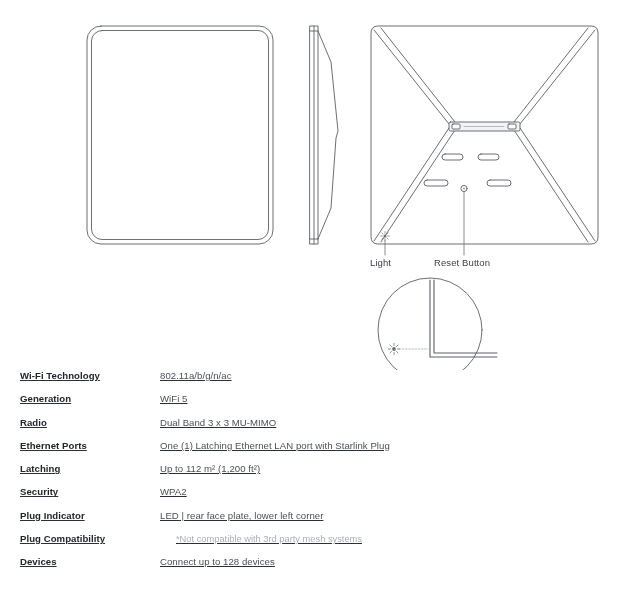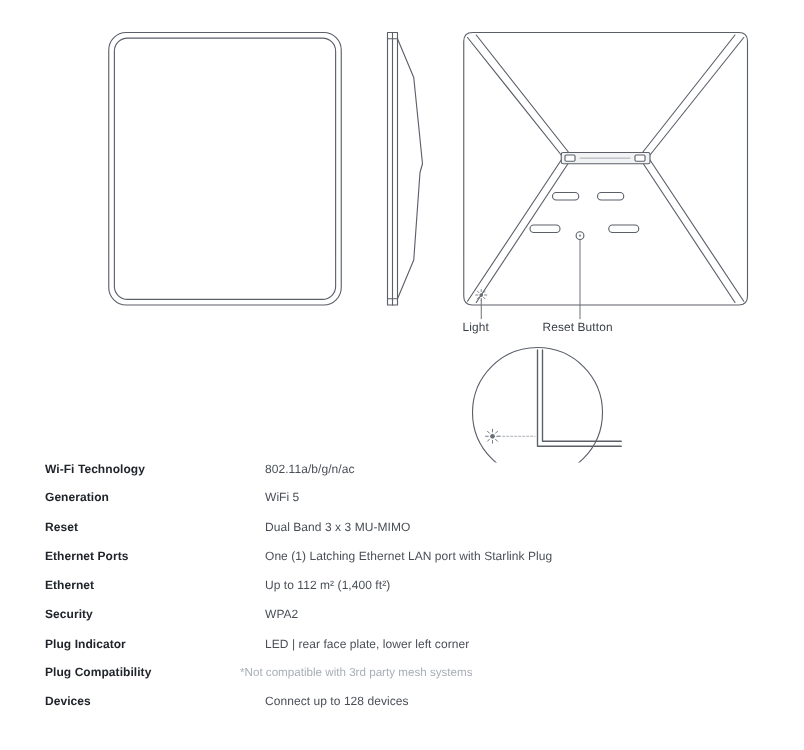--- a/index.html
+++ b/index.html
@@ -55,37 +55,37 @@
   .spec-table {
     position: absolute;
     left: 0;
     top: 370px;
     width: 643px;
   }
   .spec-row {
     display: flex;
     align-items: baseline;
     height: 23.3px;
-    padding-left: 36px;
+    padding-left: 20px;
     box-sizing: border-box;
+    text-decoration: underline;
   }
   .spec-label {
     width: 140px;
     flex: 0 0 140px;
     font-size: 9.6px;
     font-weight: bold;
     color: #21252b;
     letter-spacing: 0.05px;
   }
   .spec-value {
     font-size: 9.6px;
     color: #4a4f57;
     letter-spacing: 0.05px;
     white-space: nowrap;
-    margin-left: 36px;
   }
   .spec-note {
     font-size: 9.3px;
     color: #a9aeb6;
     margin-left: 16px;
   }
 </style>
 </head>
 <body>
 
@@ -217,32 +217,32 @@
       <div class="spec-label">Wi-Fi Technology</div>
       <div class="spec-value">802.11a/b/g/n/ac</div>
     </div>
 
     <div class="spec-row">
       <div class="spec-label">Generation</div>
       <div class="spec-value">WiFi 5</div>
     </div>
 
     <div class="spec-row">
-      <div class="spec-label">Reset</div>
+      <div class="spec-label">Radio</div>
       <div class="spec-value">Dual Band 3 x 3 MU-MIMO</div>
     </div>
 
     <div class="spec-row">
       <div class="spec-label">Ethernet Ports</div>
       <div class="spec-value">One (1) Latching Ethernet LAN port with Starlink Plug</div>
     </div>
 
     <div class="spec-row">
-      <div class="spec-label">Ethernet</div>
-      <div class="spec-value">Up to 112 m² (1,400 ft²)</div>
+      <div class="spec-label">Latching</div>
+      <div class="spec-value">Up to 112 m² (1,200 ft²)</div>
     </div>
 
     <div class="spec-row">
       <div class="spec-label">Security</div>
       <div class="spec-value">WPA2</div>
     </div>
 
     <div class="spec-row">
       <div class="spec-label">Plug Indicator</div>
       <div class="spec-value">LED | rear face plate, lower left corner</div>

